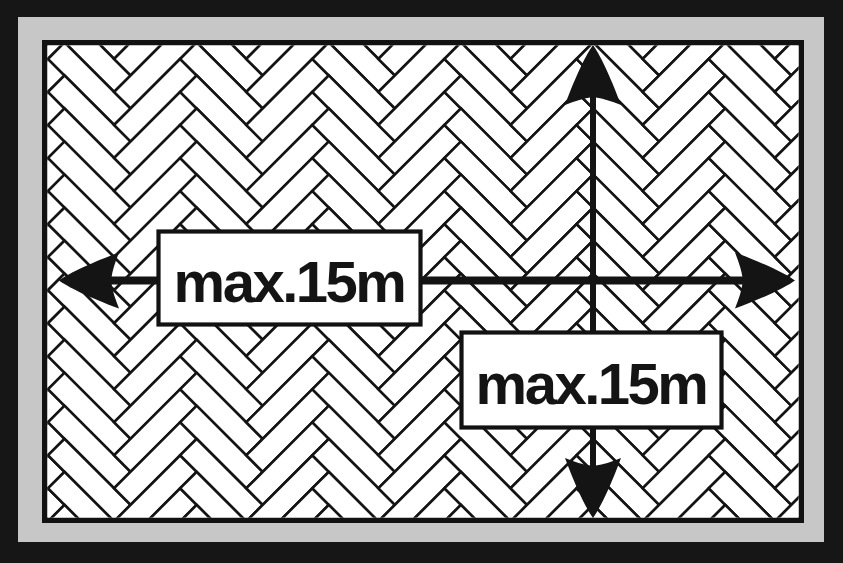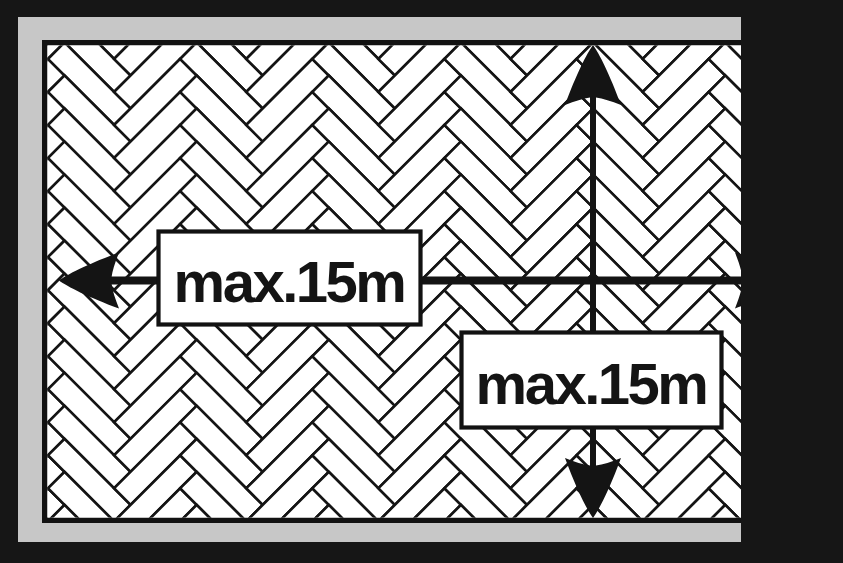--- a/index.html
+++ b/index.html
@@ -1,14 +1,14 @@
 <!DOCTYPE html>
 <html><head><meta charset="utf-8"><style>
 html,body{margin:0;padding:0;background:#161616;}
-#c{position:relative;width:741px;height:563px;overflow:hidden;text-align:center;}
+#c{position:relative;width:843px;height:563px;overflow:hidden;text-align:center;}
 </style></head>
 <body>
 
 <div id="c">
 <svg width="843" height="563" viewBox="0 0 843 563" xmlns="http://www.w3.org/2000/svg">
 
  <rect x="0" y="0" width="843" height="563" fill="#161616"></rect>
 
  <rect x="18" y="17" width="806" height="525" fill="#c7c7c7"></rect>
 

